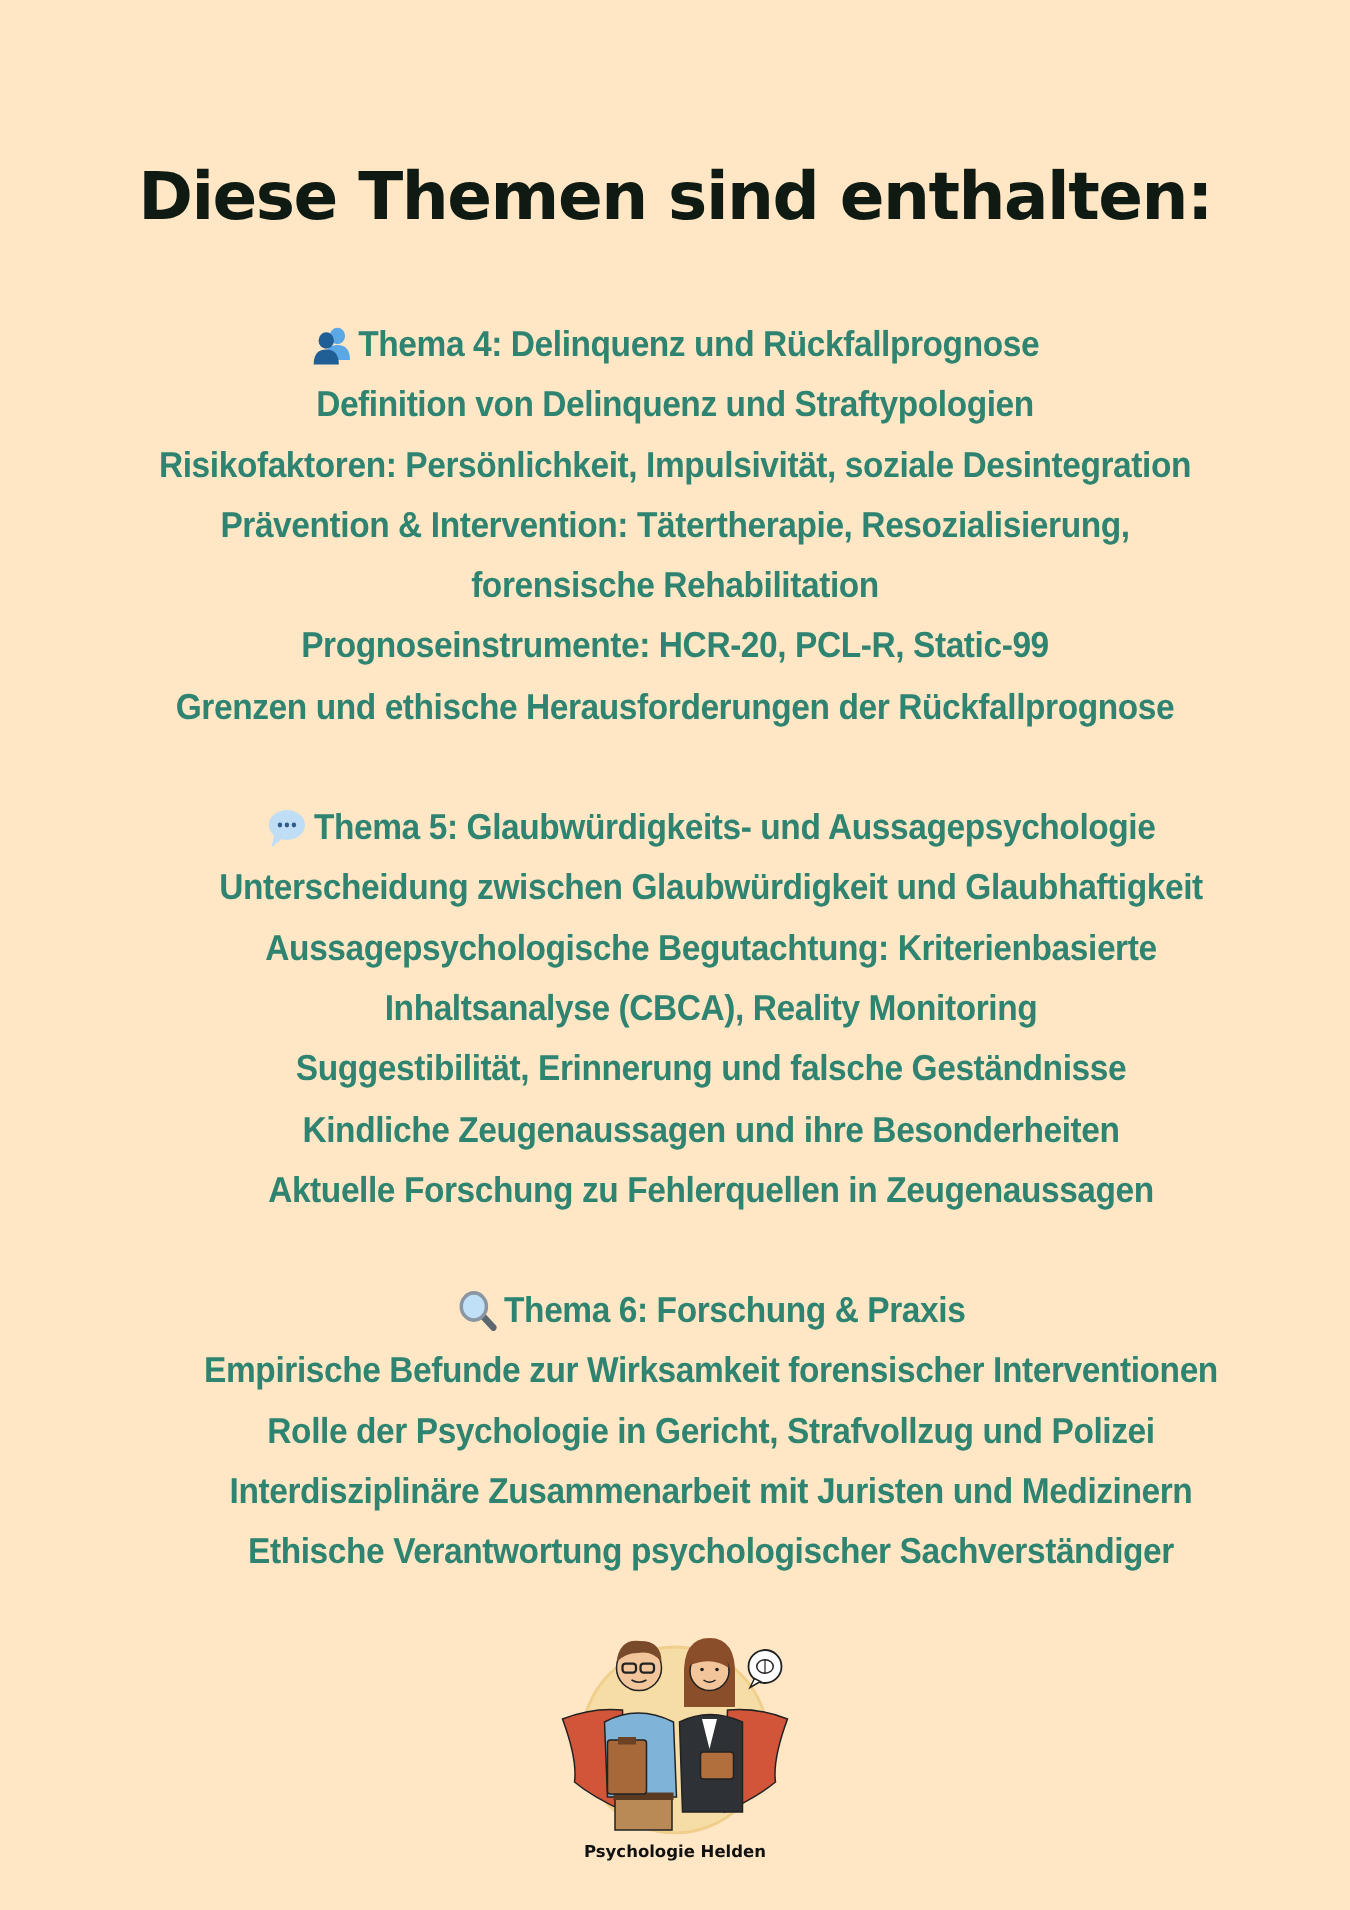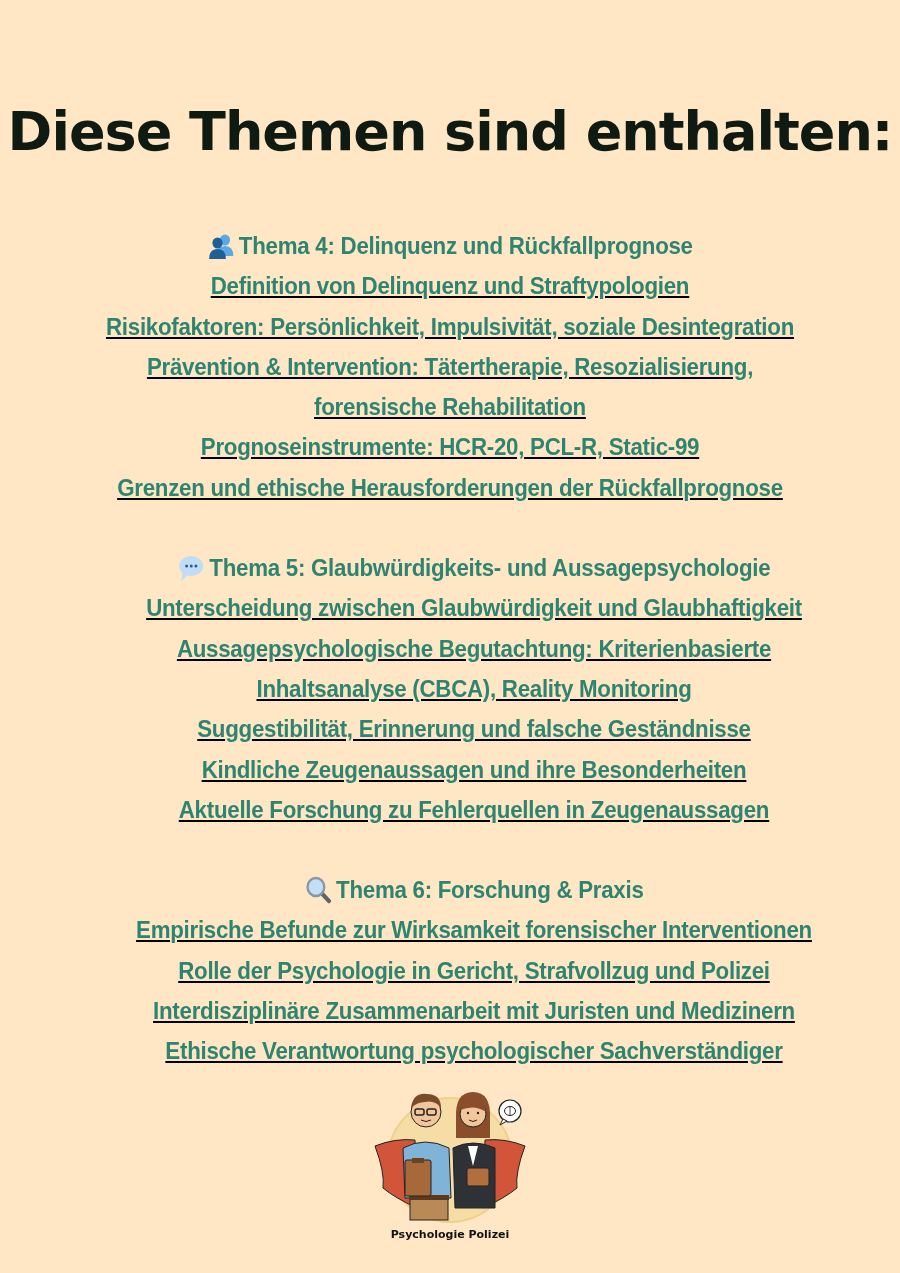--- a/index.html
+++ b/index.html
@@ -15,37 +15,36 @@
       font-family: "DejaVu Sans", sans-serif;
     }
     .page-title {
       position: absolute;
       left: 0;
       right: 0;
       top: 92px;
       text-align: center;
       font-family: "DejaVu Sans", sans-serif;
       font-weight: bold;
-      font-size: 54px;
+      font-size: 44px;
       letter-spacing: -1px;
       color: #0E1A12;
       line-height: 80px;
       margin: 0;
     }
     .content {
       position: absolute;
       left: 0;
       right: 0;
       top: 210px;
       text-align: center;
     }
     .section {
-      margin: 16px;
+      margin: 0;
       padding: 0;
-      text-decoration: underline;
     }
     .section + .section {
       margin-top: 40px;
       padding-left: 48px;
     }
     .line {
       display: block;
       font-family: "Liberation Sans Narrow", "Liberation Sans", sans-serif;
       font-weight: bold;
       font-size: 24px;
@@ -193,13 +192,13 @@
     <circle cx="113" cy="35" r="1.2" fill="#222"></circle>
     <circle cx="123" cy="35" r="1.2" fill="#222"></circle>
     <path d="M114 42 Q118 45 122 42" fill="none" stroke="#222" stroke-width="1"></path>
 
     <circle cx="155" cy="33" r="11" fill="#FFFFFF" stroke="#222" stroke-width="1.2"></circle>
     <path d="M148 41 L145 47 L152 43 Z" fill="#FFFFFF" stroke="#222" stroke-width="1"></path>
     <ellipse cx="155" cy="33" rx="5.5" ry="4.5" fill="none" stroke="#222" stroke-width="1"></ellipse>
     <line x1="155" y1="28.5" x2="155" y2="37.5" stroke="#222" stroke-width="0.8"></line>
   </svg>
 </div>
-<div class="logo-caption">Psychologie Polizei</div>
+<div class="logo-caption">Psychologie Helden</div>
 
 </body></html>

